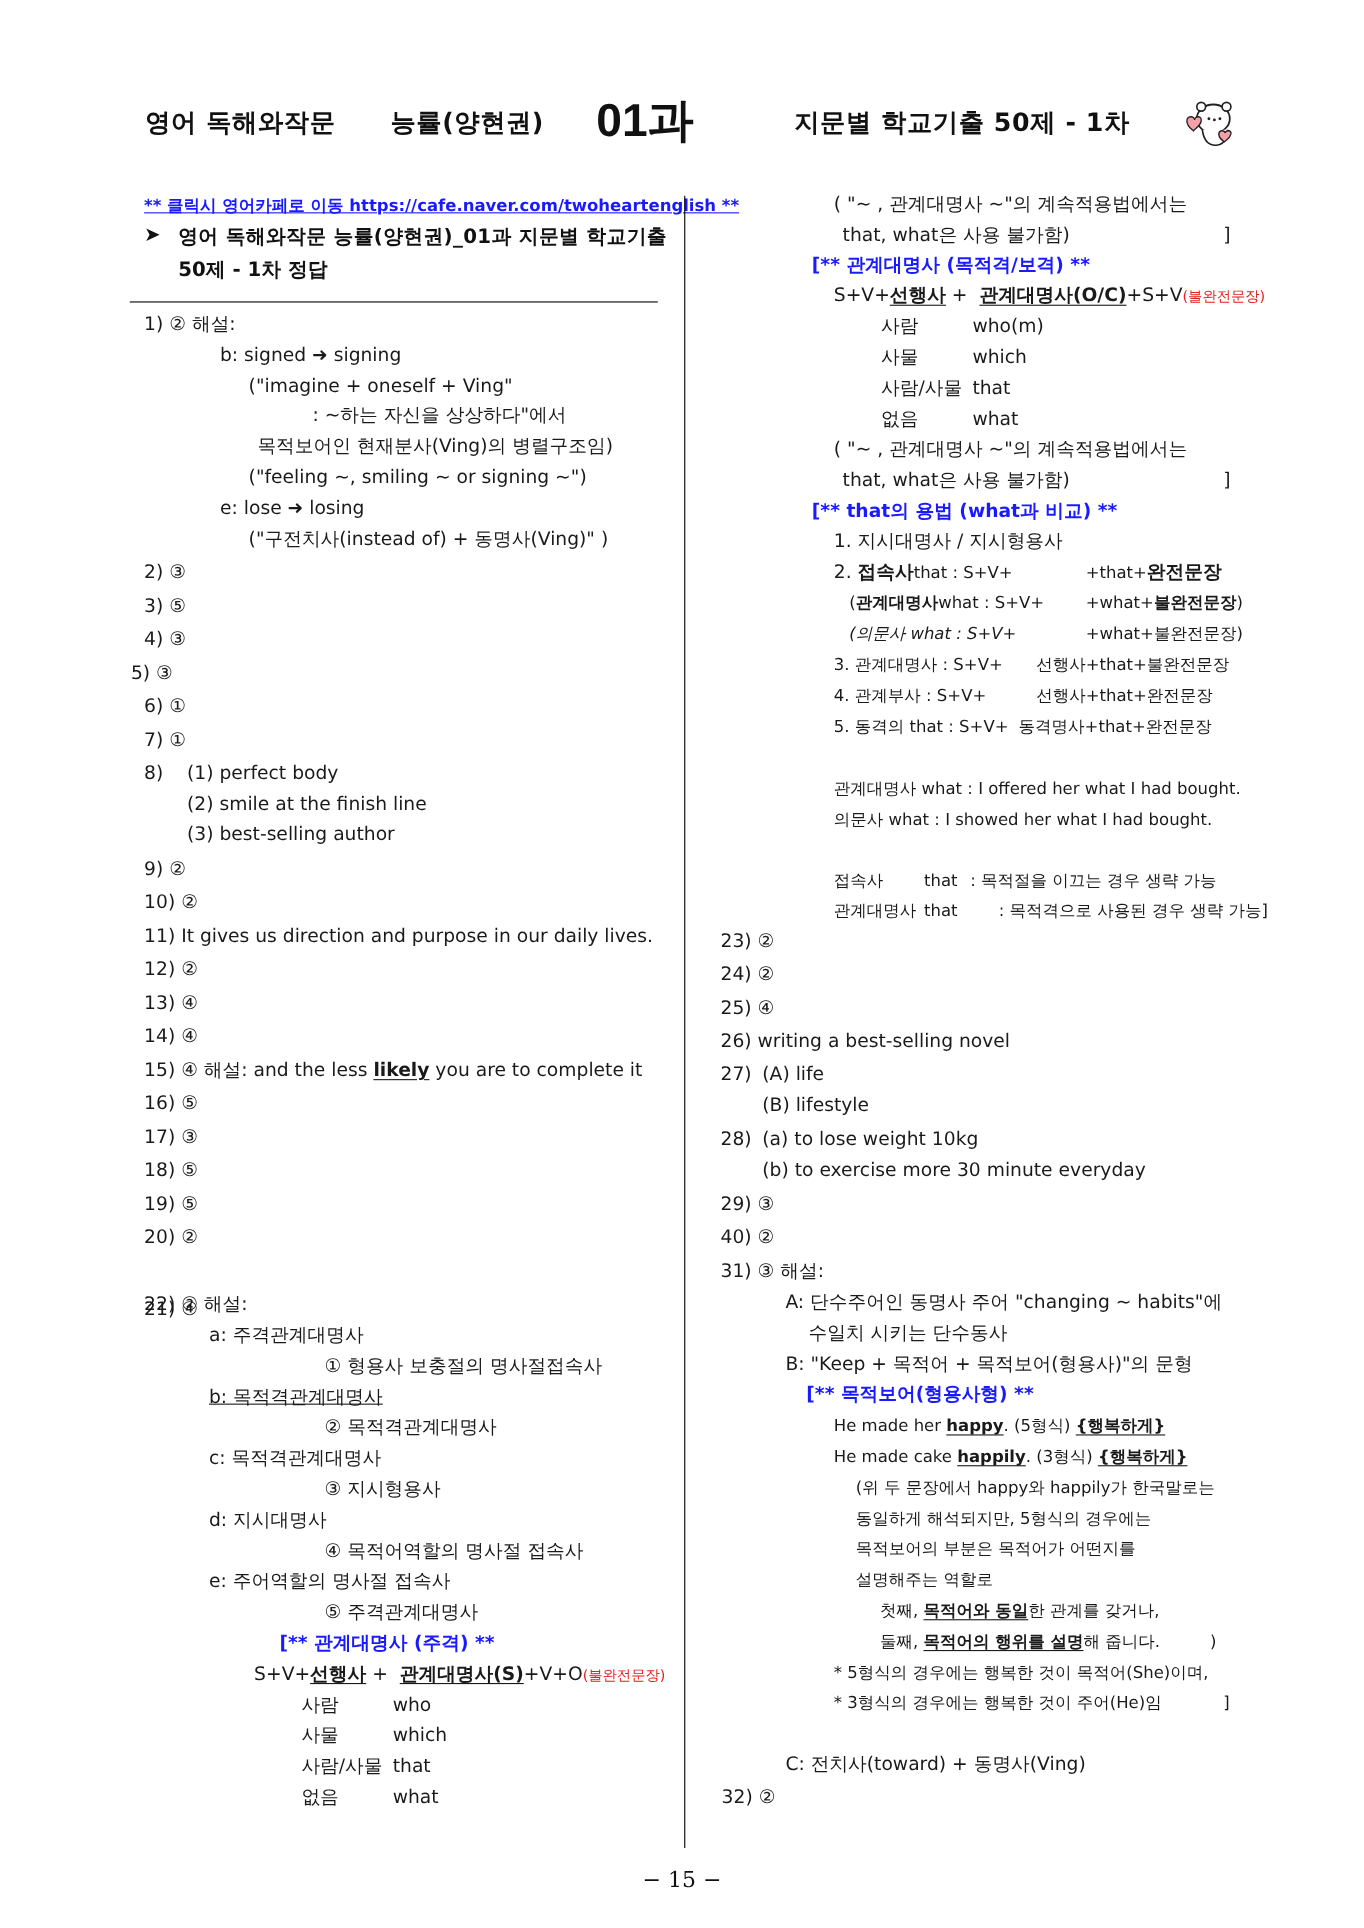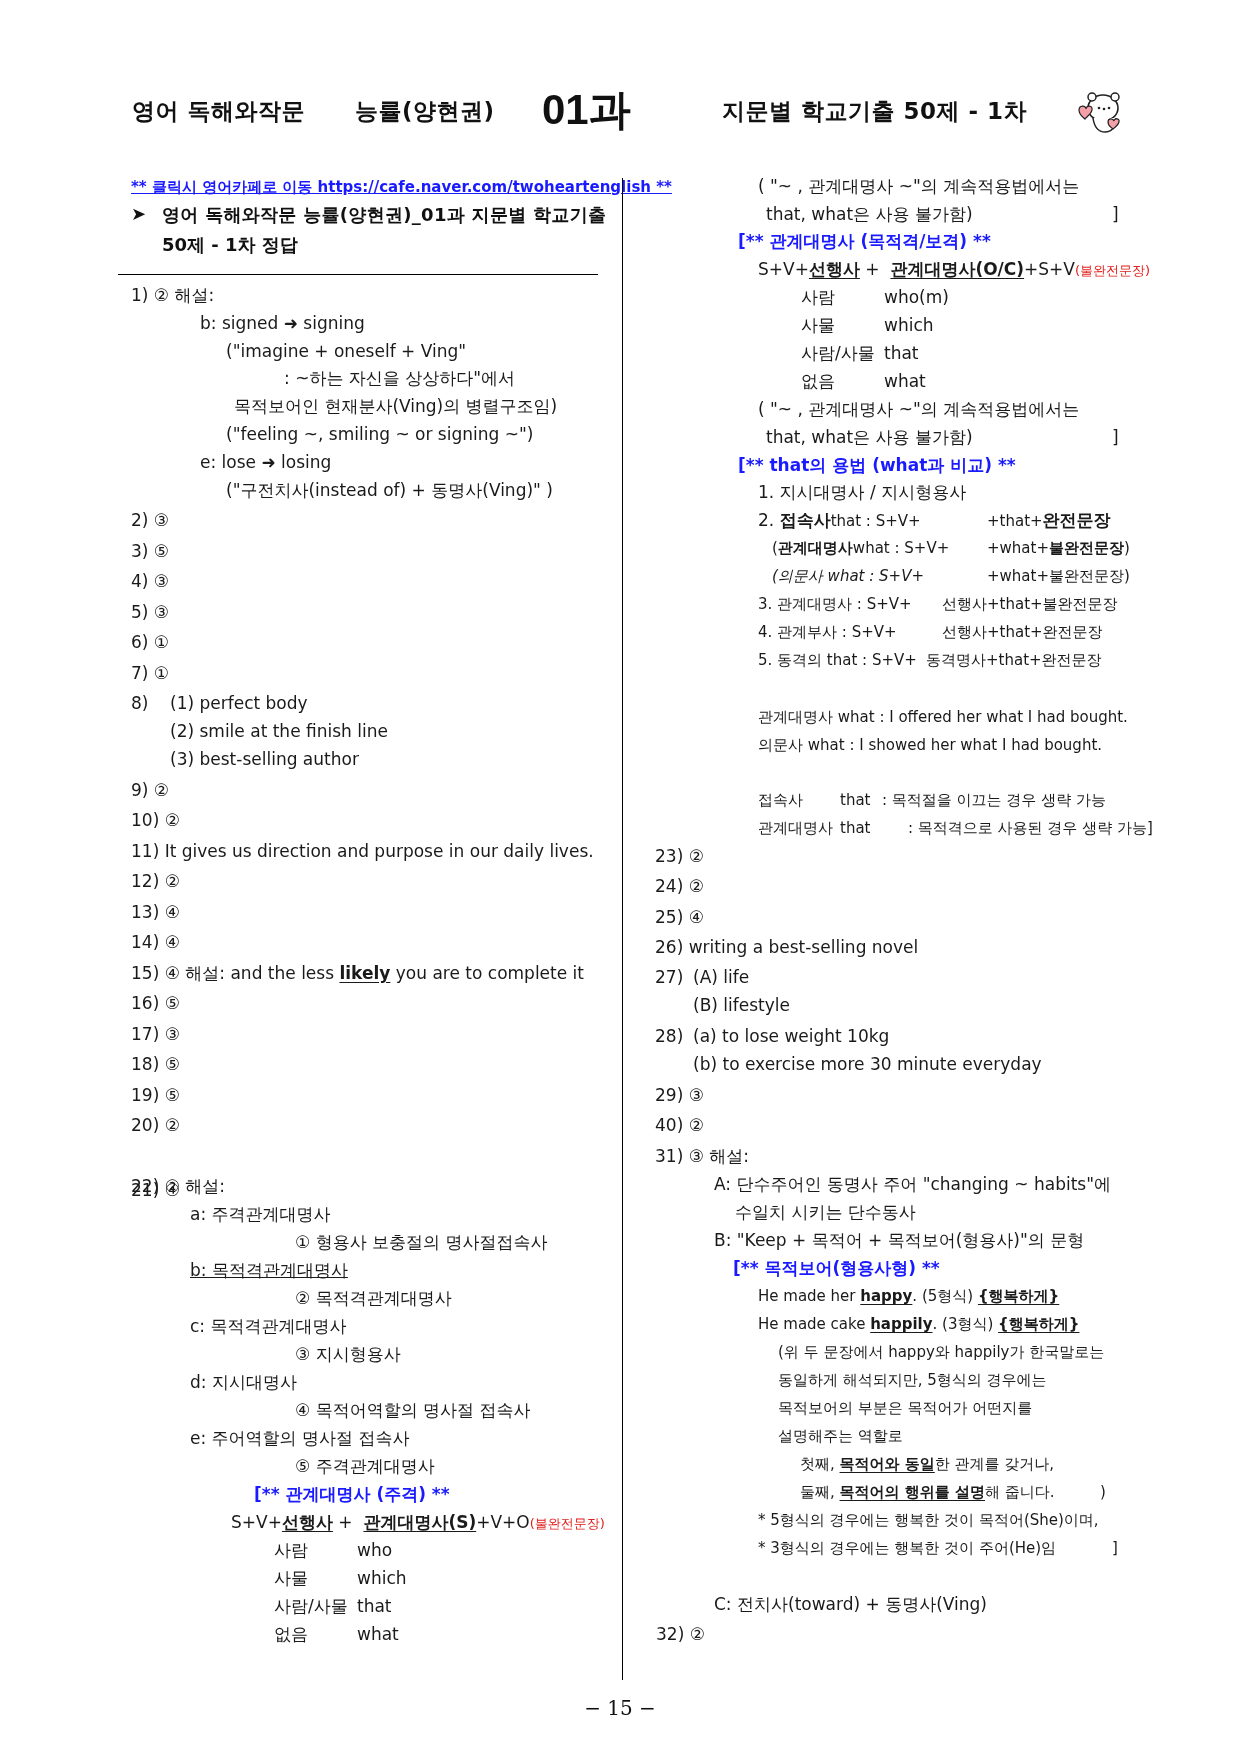--- a/index.html
+++ b/index.html
@@ -54,21 +54,21 @@
 <div class="ln" style="left:226px; top:341px;">("imagine + oneself + Ving"</div>
 <div class="ln" style="left:284px; top:368px;">: ~하는 자신을 상상하다"에서</div>
 <div class="ln" style="left:234px; top:396px;">목적보어인 현재분사(Ving)의 병렬구조임)</div>
 <div class="ln" style="left:226px; top:424px;">("feeling ~, smiling ~ or signing ~")</div>
 <div class="ln" style="left:200px; top:452px;">e: lose ➜ losing</div>
 <div class="ln" style="left:226px; top:480px;">("구전치사(instead of) + 동명사(Ving)" )</div>
 
 <div class="ln" style="left:131px; top:510px;">2) ③</div>
 <div class="ln" style="left:131px; top:541px;">3) ⑤</div>
 <div class="ln" style="left:131px; top:571px;">4) ③</div>
-<div class="ln" style="left:131px; top:602px;">5) ③</div>
+<div class="ln" style="left:119px; top:602px;">5) ③</div>
 <div class="ln" style="left:131px; top:632px;">6) ①</div>
 <div class="ln" style="left:131px; top:663px;">7) ①</div>
 
 <div class="ln" style="left:131px; top:693px;">8)</div>
 <div class="ln" style="left:170px; top:693px;">(1) perfect body</div>
 <div class="ln" style="left:170px; top:721px;">(2) smile at the finish line</div>
 <div class="ln" style="left:170px; top:749px;">(3) best-selling author</div>
 
 <div class="ln" style="left:131px; top:780px;">9) ②</div>
 <div class="ln" style="left:131px; top:810px;">10) ②</div>

